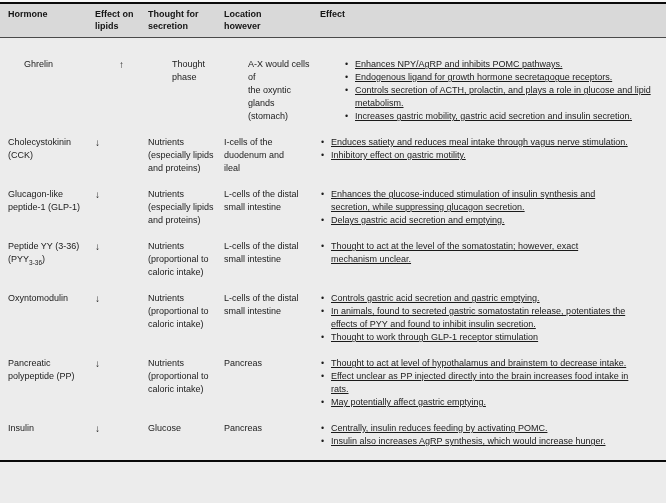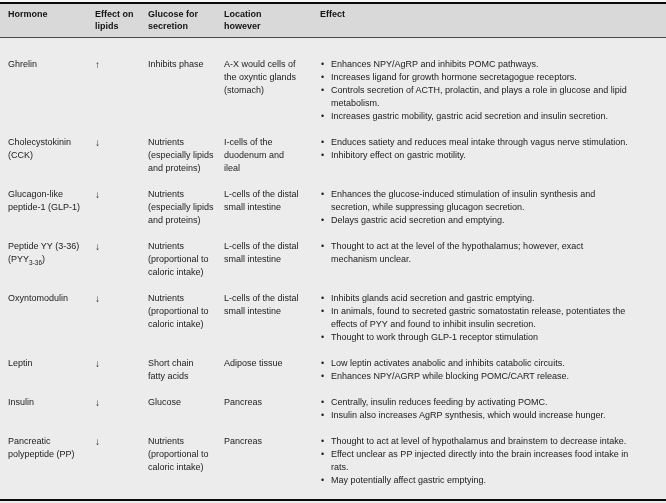--- a/index.html
+++ b/index.html
@@ -35,29 +35,30 @@
   }
   thead th.c0, tbody td.c0 { padding-left:8px; }
 
   tbody td {
     vertical-align:top;
     font-size:9px;
     line-height:13px;
     padding:13px 5px 0 0;
     white-space:pre-line;
   }
-  tbody tr:first-child td { padding-top:20px; }
+  tbody tr:first-child td { padding-top:20px;padding-left:24px; }
   tbody tr:last-child td { padding-bottom:12px; }
 
   td.c1 { font-size:10px; }
 
   .bullet {
     position:relative;
     padding-left:11px;
     white-space:pre-line;
+    text-decoration:underline;
   }
   .bullet::before {
     content:"\2022";
     position:absolute;
     left:1px;
     top:0;
   }
   sub.hsub { font-size:6.5px; vertical-align:sub; line-height:0; }
 </style>
 </head>
@@ -73,36 +74,36 @@
       <col style="width:53px">
       <col style="width:76px">
       <col style="width:96px">
       <col style="width:346px">
     </colgroup>
     <thead>
       <tr id="head-row">
           <th class="c0">Hormone</th>
           <th class="c1">Effect on
 lipids</th>
-          <th class="c2">Glucose for
+          <th class="c2">Thought for
 secretion</th>
           <th class="c3">Location
 however</th>
           <th class="c4">Effect</th>
         </tr>
     </thead>
     <tbody id="body-rows">
         <tr>
           <td class="c0">Ghrelin</td>
           <td class="c1"><span>↑</span></td>
-          <td class="c2">Inhibits phase</td>
+          <td class="c2">Thought phase</td>
           <td class="c3">A-X would cells of
 the oxyntic glands
 (stomach)</td>
-          <td class="c4 effects"><div class="bullet">Enhances NPY/AgRP and inhibits POMC pathways.</div><div class="bullet">Increases ligand for growth hormone secretagogue receptors.</div><div class="bullet">Controls secretion of ACTH, prolactin, and plays a role in glucose and lipid
+          <td class="c4 effects"><div class="bullet">Enhances NPY/AgRP and inhibits POMC pathways.</div><div class="bullet">Endogenous ligand for growth hormone secretagogue receptors.</div><div class="bullet">Controls secretion of ACTH, prolactin, and plays a role in glucose and lipid
 metabolism.</div><div class="bullet">Increases gastric mobility, gastric acid secretion and insulin secretion.</div></td>
         </tr>
         <tr>
           <td class="c0">Cholecystokinin
 (CCK)</td>
           <td class="c1"><span>↓</span></td>
           <td class="c2">Nutrients
 (especially lipids
 and proteins)</td>
           <td class="c3">I-cells of the
@@ -124,57 +125,49 @@
         </tr>
         <tr>
           <td class="c0">Peptide YY (3-36)
 (PYY<sub class="hsub">3-36</sub>)</td>
           <td class="c1"><span>↓</span></td>
           <td class="c2">Nutrients
 (proportional to
 caloric intake)</td>
           <td class="c3">L-cells of the distal
 small intestine</td>
-          <td class="c4 effects"><div class="bullet">Thought to act at the level of the hypothalamus; however, exact
+          <td class="c4 effects"><div class="bullet">Thought to act at the level of the somatostatin; however, exact
 mechanism unclear.</div></td>
         </tr>
         <tr>
           <td class="c0">Oxyntomodulin</td>
           <td class="c1"><span>↓</span></td>
           <td class="c2">Nutrients
 (proportional to
 caloric intake)</td>
           <td class="c3">L-cells of the distal
 small intestine</td>
-          <td class="c4 effects"><div class="bullet">Inhibits glands acid secretion and gastric emptying.</div><div class="bullet">In animals, found to secreted gastric somatostatin release, potentiates the
+          <td class="c4 effects"><div class="bullet">Controls gastric acid secretion and gastric emptying.</div><div class="bullet">In animals, found to secreted gastric somatostatin release, potentiates the
 effects of PYY and found to inhibit insulin secretion.</div><div class="bullet">Thought to work through GLP-1 receptor stimulation</div></td>
-        </tr>
-        <tr>
-          <td class="c0">Leptin</td>
-          <td class="c1"><span>↓</span></td>
-          <td class="c2">Short chain
-fatty acids</td>
-          <td class="c3">Adipose tissue</td>
-          <td class="c4 effects"><div class="bullet">Low leptin activates anabolic and inhibits catabolic circuits.</div><div class="bullet">Enhances NPY/AGRP while blocking POMC/CART release.</div></td>
-        </tr>
-        <tr>
-          <td class="c0">Insulin</td>
-          <td class="c1"><span>↓</span></td>
-          <td class="c2">Glucose</td>
-          <td class="c3">Pancreas</td>
-          <td class="c4 effects"><div class="bullet">Centrally, insulin reduces feeding by activating POMC.</div><div class="bullet">Insulin also increases AgRP synthesis, which would increase hunger.</div></td>
         </tr>
         <tr>
           <td class="c0">Pancreatic
 polypeptide (PP)</td>
           <td class="c1"><span>↓</span></td>
           <td class="c2">Nutrients
 (proportional to
 caloric intake)</td>
           <td class="c3">Pancreas</td>
           <td class="c4 effects"><div class="bullet">Thought to act at level of hypothalamus and brainstem to decrease intake.</div><div class="bullet">Effect unclear as PP injected directly into the brain increases food intake in
 rats.</div><div class="bullet">May potentially affect gastric emptying.</div></td>
         </tr>
+        <tr>
+          <td class="c0">Insulin</td>
+          <td class="c1"><span>↓</span></td>
+          <td class="c2">Glucose</td>
+          <td class="c3">Pancreas</td>
+          <td class="c4 effects"><div class="bullet">Centrally, insulin reduces feeding by activating POMC.</div><div class="bullet">Insulin also increases AgRP synthesis, which would increase hunger.</div></td>
+        </tr>
       </tbody>
   </table>
 
   <div class="bottom-rule"></div>
 </div>
 
 </body></html>

